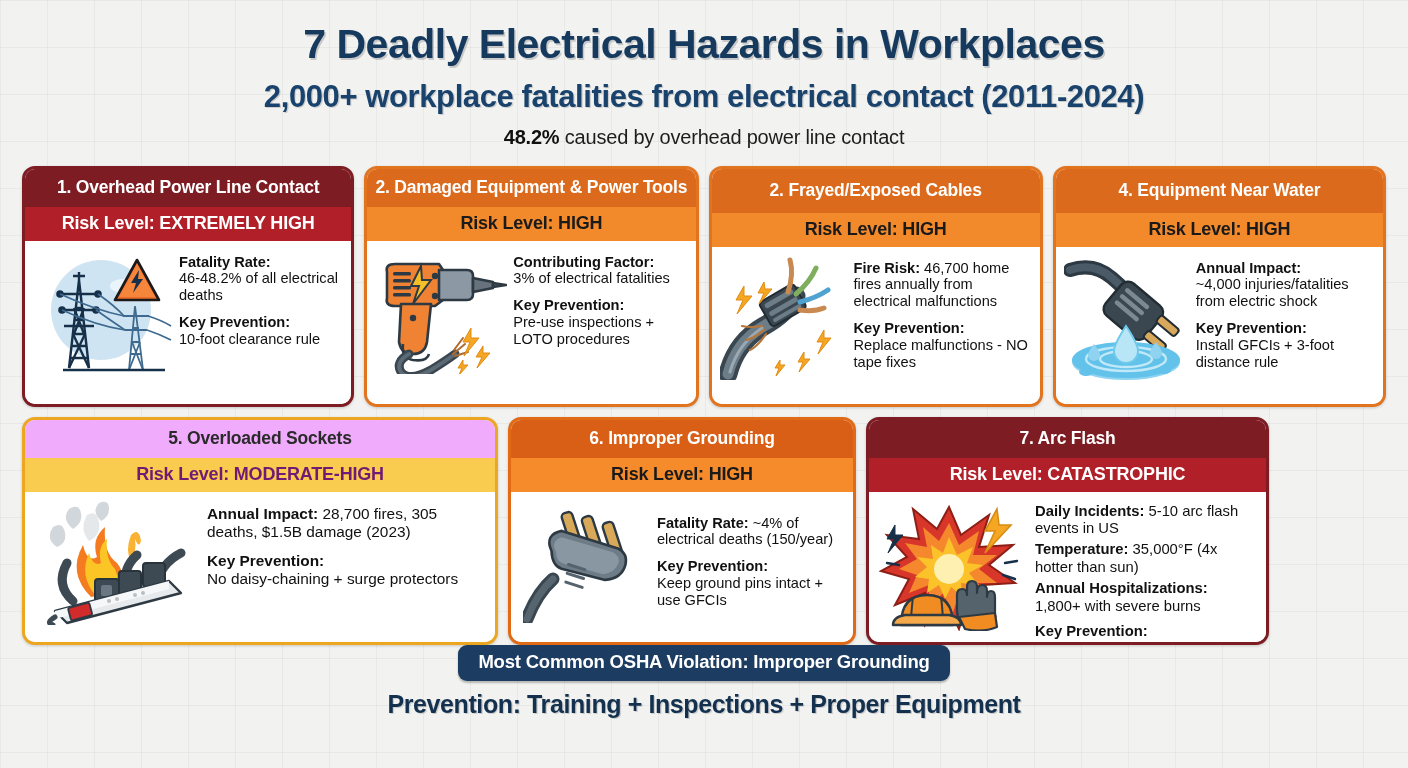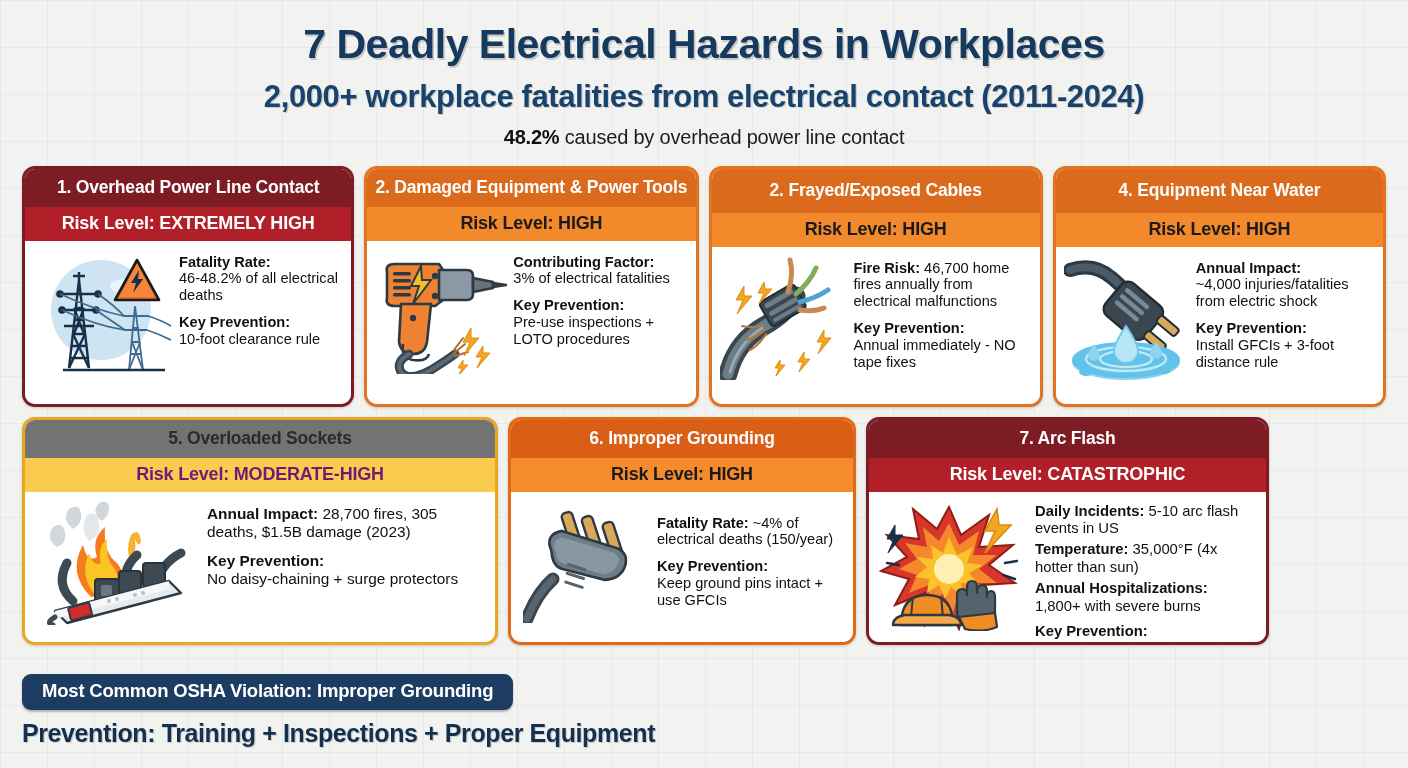--- a/index.html
+++ b/index.html
@@ -77,30 +77,30 @@
   .sev-extreme { border-color: #7d1c23; }
 
   .sev-high .card-head { background: #dc6a1c; }
   .sev-high .card-risk { background: #f2892a; color: #1a1a1a; }
   .sev-high { border-color: #e2741f; }
 
   .sev-high2 .card-head { background: #d95f16; }
   .sev-high2 .card-risk { background: #f68b2c; color: #1a1a1a; }
   .sev-high2 { border-color: #e06a16; }
 
-  .sev-moderate .card-head { background: #737373; color: #2a2a2a; }
+  .sev-moderate .card-head { background: #f0abfc; color: #2a2a2a; }
   .sev-moderate .card-risk { background: #f9cb4e; color: #701a75; }
   .sev-moderate { border-color: #eca61f; }
 
   .sev-catastrophic .card-head { background: #7d1c23; }
   .sev-catastrophic .card-risk { background: #b11f28; color: #ffffff; }
   .sev-catastrophic { border-color: #7d1c23; }
 
   
-  .footer { text-align: left; margin-top: 29px; }
+  .footer { text-align: center; margin-top: 0; }
   .badge {
     display: inline-block;
     background: #1c3c61; color: #fff;
     font-size: 18.5px; font-weight: bold;
     padding: 6px 20px 8px; border-radius: 9px;
     letter-spacing: -0.2px;
     box-shadow: 0 1.5px 2px rgba(0,0,0,0.25);
   }
   .footline {
     font-size: 25px; font-weight: bold; color: #13314f;
@@ -265,21 +265,21 @@
             </g>
           </svg>
         </div>
         <div class="facts">
           <div class="fact">
             <b>Fire Risk:</b>
             <span>46,700 home fires annually from electrical malfunctions</span>
           </div>
           <div class="fact">
             <span class="lbl-block">Key Prevention:</span>
-            <span>Annual immediately - NO tape fixes</span>
+            <span>Replace malfunctions - NO tape fixes</span>
           </div>
         </div>
       </div>
     </div>
 
     <div class="card sev-high" style="width:338px;height:241px">
       <div class="card-head" style="padding-top:11px;padding-bottom:12px">4. Equipment Near Water</div>
       <div class="card-risk">Risk Level: HIGH</div>
       <div class="card-body">
         <div class="icon-wrap">

